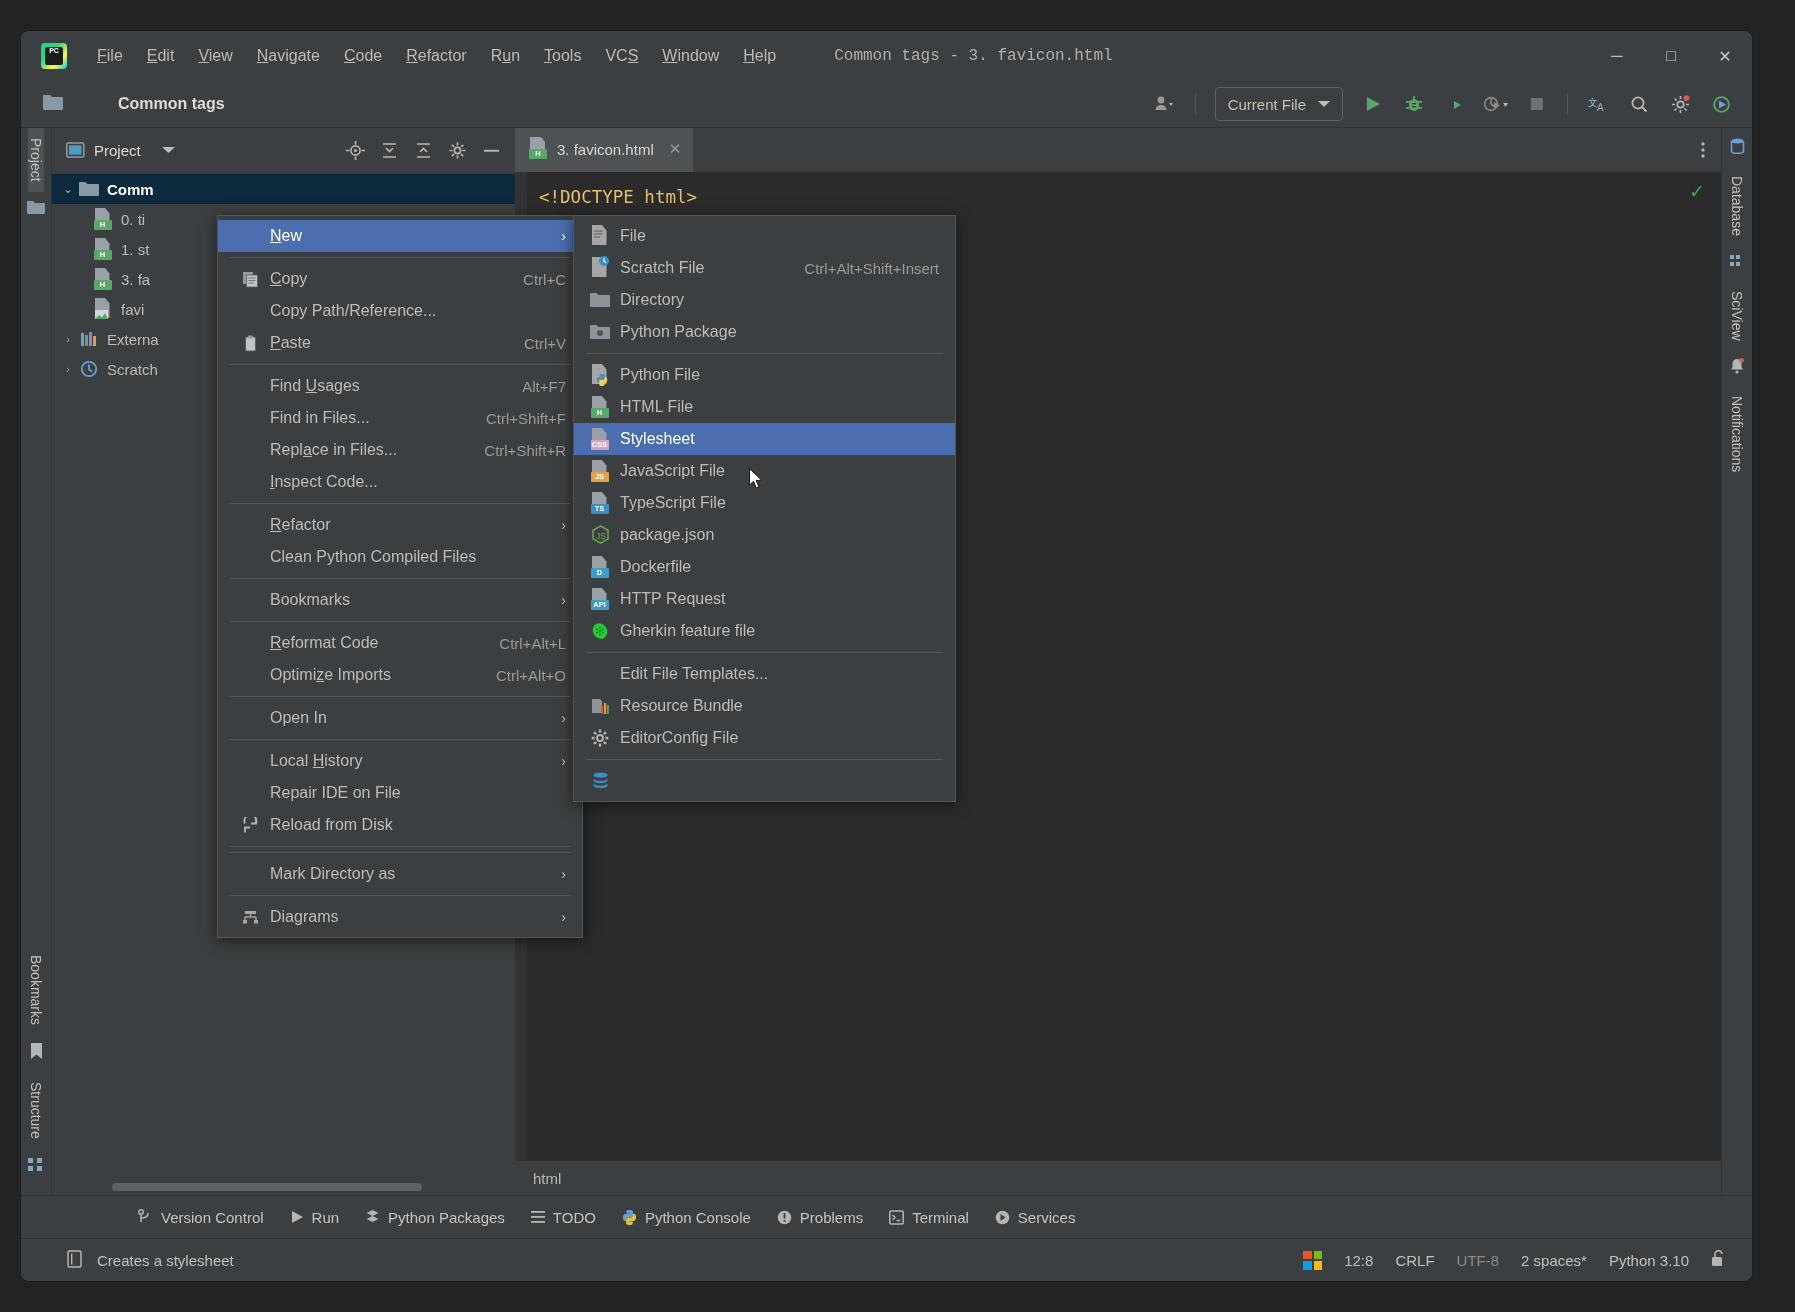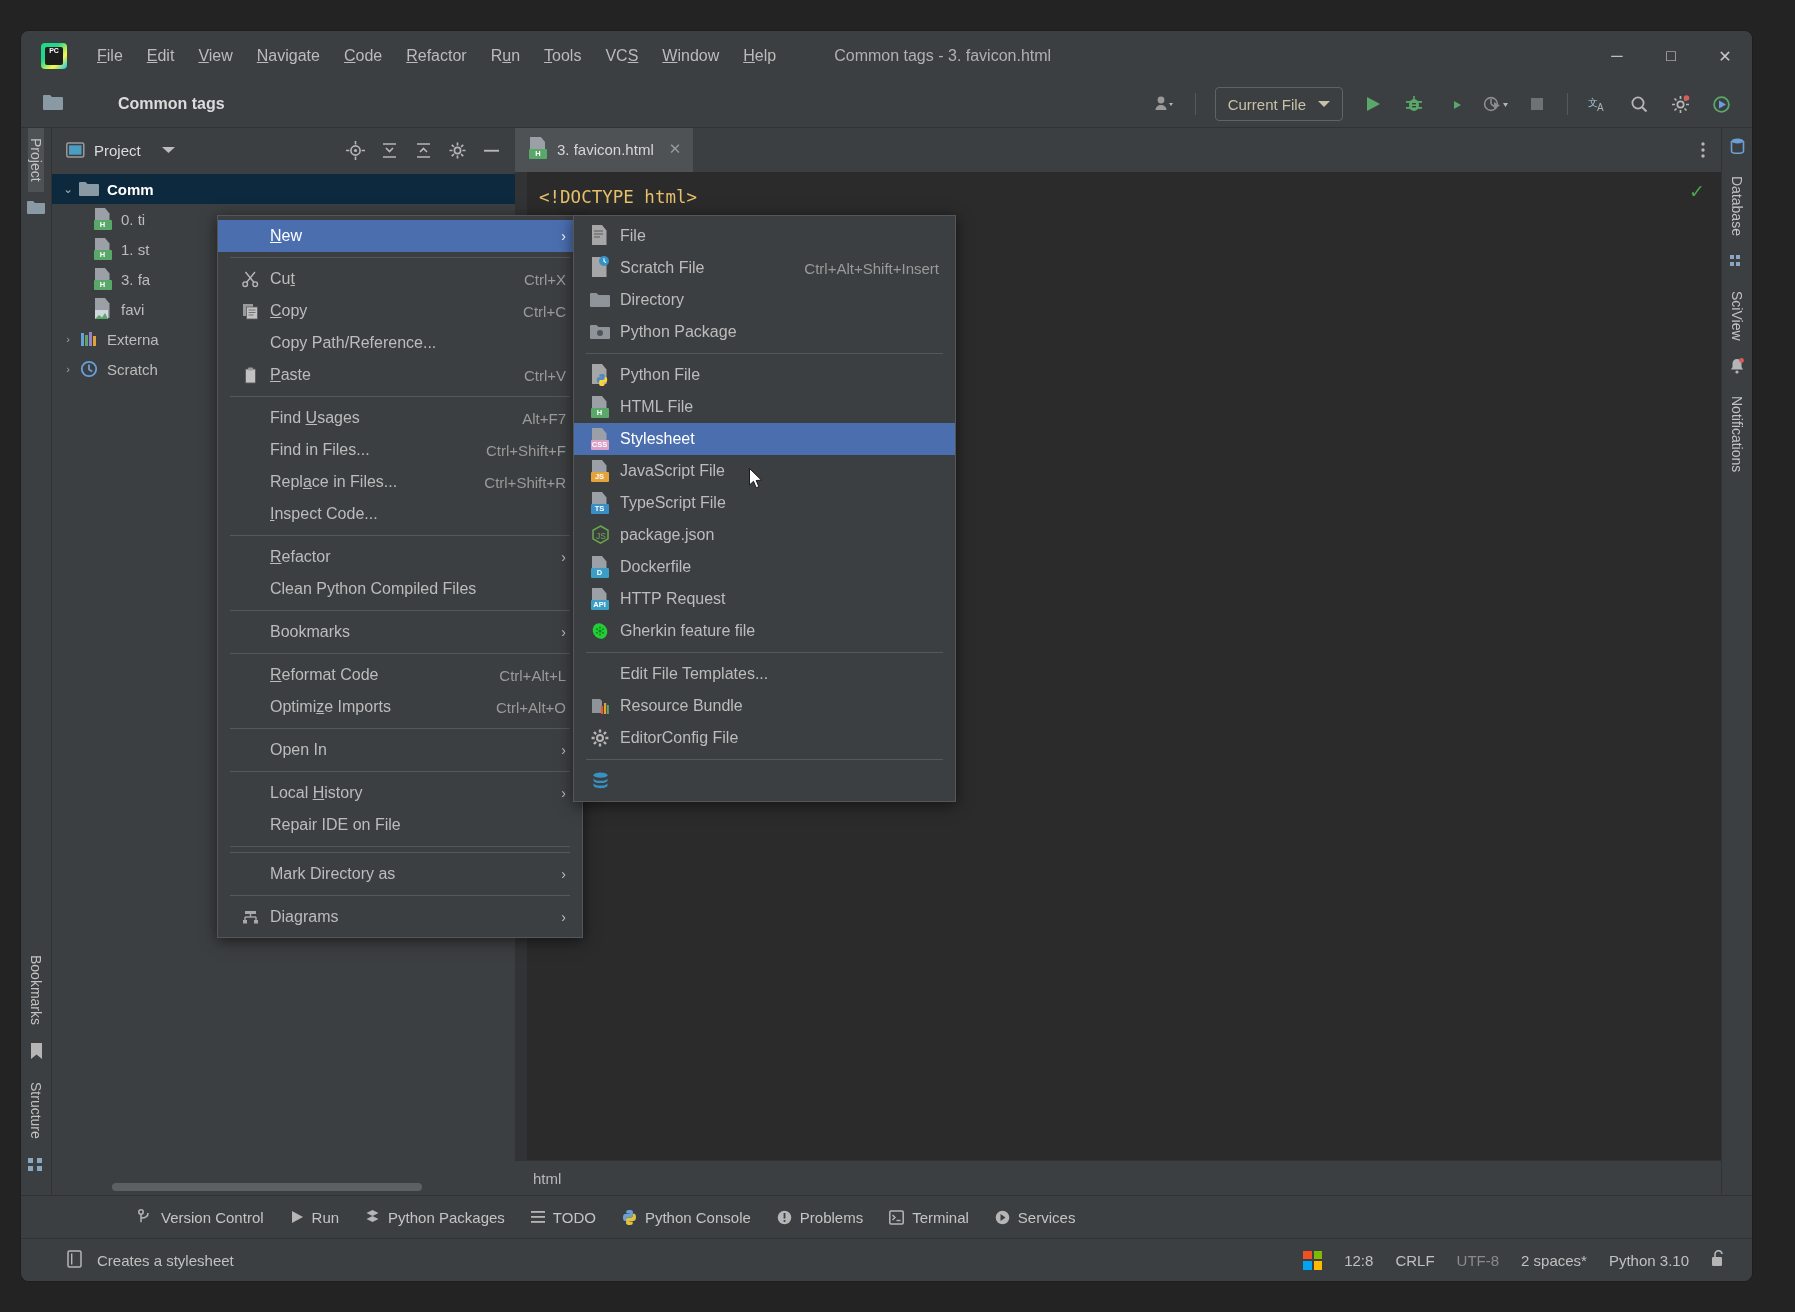--- a/index.html
+++ b/index.html
@@ -22,21 +22,21 @@
     flex:none;position:relative;
   }
   .pc-logo{width:26px;height:26px;margin-left:20px;margin-right:18px;border-radius:4px;
     background:linear-gradient(135deg,#21d789 0%,#21d789 35%,#fcf84a 70%,#07c3f2 100%);
     position:relative;flex:none;}
   .pc-logo:after{content:"";position:absolute;left:4px;top:4px;right:4px;bottom:4px;background:#1d1d1d;border-radius:2px;}
   .pc-logo .pcTxt{position:absolute;left:0;right:0;top:4px;text-align:center;font-size:7px;color:#fff;z-index:2;font-family:"Liberation Sans",sans-serif;font-weight:bold;}
   .menu{display:flex;align-items:center;gap:0px;}
   .menu .mi{color:#bbbbbb;font-size:16px;padding:4px 12px;cursor:default;white-space:nowrap;}
   .menu .mi u{text-decoration:underline;}
-  .win-title{color:#b0b0b0;font-size:16px;margin-left:46px;white-space:nowrap;}
+  .win-title{color:#b0b0b0;font-size:16px;margin-left:46px;white-space:nowrap;font-family:Liberation Mono, monospace;}
   .wincontrols{position:absolute;right:0;top:0;height:50px;display:flex;align-items:center;}
   .wc{width:54px;height:50px;display:flex;align-items:center;justify-content:center;color:#c9c9c9;font-size:16px;}
 
   
   .projbar{height:46px;background:#3c3f41;display:flex;align-items:center;flex:none;
            border-bottom:1px solid #323232;}
   .projbar .folder-ic{margin-left:22px;margin-right:10px;}
   .projbar .ptitle{color:#dcdcdc;font-size:16px;font-weight:bold;margin-left:45px;}
   .projbar-right{margin-left:auto;display:flex;align-items:center;gap:3px;padding-right:12px;}
   .tb-btn{width:38px;height:34px;display:flex;align-items:center;justify-content:center;border-radius:4px;}
@@ -585,31 +585,20 @@
     <div class="cmi sel">
       <span class="cmic"></span>
       <span class="lbl"><u>N</u><span>ew</span></span>
       <span class="arrow">›</span>
     </div>
     <div class="cmsep"></div>
 
     <div class="cmi">
       <span class="cmic">
         <svg width="17" height="17" viewBox="0 0 17 17">
-            <circle cx="3.2" cy="13.2" r="2.3" fill="none" stroke="#b5b5b5" stroke-width="1.4"></circle>
-            <circle cx="13.2" cy="13.2" r="2.3" fill="none" stroke="#b5b5b5" stroke-width="1.4"></circle>
-            <path d="M4.5 11.5L13 1M12 11.5L3.5 1" stroke="#b5b5b5" stroke-width="1.4"></path>
-          </svg>
-      </span>
-      <span class="lbl">Cu<u>t</u></span>
-      <span class="acc">Ctrl+X</span>
-    </div>
-    <div class="cmi">
-      <span class="cmic">
-        <svg width="17" height="17" viewBox="0 0 17 17">
             <rect x="1" y="1" width="10" height="12" fill="#9a9a9a"></rect>
             <rect x="4.5" y="4" width="11" height="12" fill="#c2c2c2" stroke="#5a5a5a" stroke-width="0.8"></rect>
             <g stroke="#6a6a6a" stroke-width="0.9">
               <path d="M6.5 7h7M6.5 9.5h7M6.5 12h5"></path>
             </g>
           </svg>
       </span>
       <span class="lbl"><u>C</u>opy</span>
       <span class="acc">Ctrl+C</span>
     </div>
@@ -688,20 +677,30 @@
     <div class="cmsep"></div>
 
     <div class="cmi">
       <span class="cmic"></span>
       <span class="lbl">Local <u>H</u>istory</span>
       <span class="arrow">›</span>
     </div>
     <div class="cmi">
       <span class="cmic"></span>
       <span class="lbl">Repair IDE on File</span>
+    </div>
+    <div class="cmi">
+      <span class="cmic">
+        <svg width="17" height="17" viewBox="0 0 17 17">
+            <path d="M14 6A6 6 0 103 6.5" fill="none" stroke="#b5b5b5" stroke-width="1.8"></path>
+            <path d="M14 1.5V6.5h-5" fill="none" stroke="#b5b5b5" stroke-width="1.8"></path>
+            <path d="M3 15.5v-5h5" fill="none" stroke="#b5b5b5" stroke-width="1.8"></path>
+          </svg>
+      </span>
+      <span class="lbl">Reload from Disk</span>
     </div>
     <div class="cmsep"></div>
 
     <div class="cmsep"></div>
 
     <div class="cmi">
       <span class="cmic"></span>
       <span class="lbl">Mark Directory as</span>
       <span class="arrow">›</span>
     </div>

